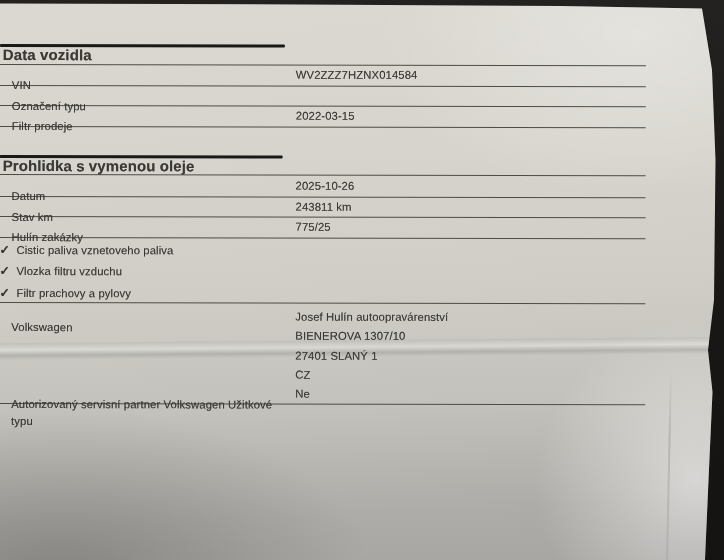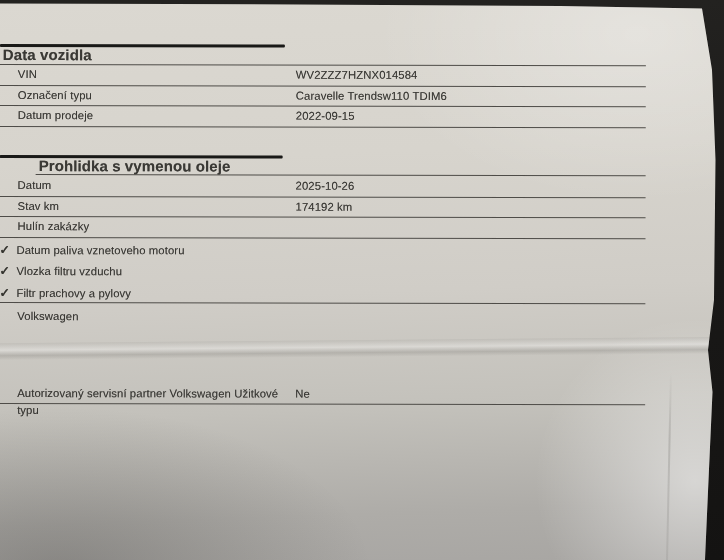--- a/index.html
+++ b/index.html
@@ -39,23 +39,23 @@
     -webkit-font-smoothing:antialiased;
   }
   .section-bar{height:3.4px;background:#191917;border-radius:1px;}
   .bar-1{margin-top:44px;width:285px;}
   .bar-2{margin-top:28.2px;width:283px;}
   .section-title{
     box-sizing:border-box;height:17.6px;line-height:16px;padding-left:3px;
     border-bottom:1.4px solid #4e4c48;
     font-size:15px;font-weight:bold;letter-spacing:0.1px;
   }
-  .title-2{height:16.6px;line-height:15px;margin-left:36px;}
+  .title-2{height:16.6px;line-height:15px;}
   .row{box-sizing:border-box;display:flex;border-bottom:1.4px solid #4e4c48;font-size:11.3px;letter-spacing:0.1px;}
-  .row .label{box-sizing:border-box;width:296px;padding-left:18px;flex:none;}
+  .row .label{box-sizing:border-box;width:296px;padding-left:12px;flex:none;margin-top:11px;}
   .row .value{flex:1;min-width:0;}
   .h206{height:20.6px;line-height:19.2px;}
   .h22{height:22px;line-height:20.6px;}
   .h20{height:20px;line-height:18.6px;}
   .h21{height:21px;line-height:19.6px;}
   .row-checks{height:65px;padding-top:2px;}
   .row-checks .label,.row-checks .check-line{line-height:21.5px;}
   .check-line{white-space:nowrap;}
   .check-icon{display:inline-block;width:17px;font-size:12.5px;font-weight:bold;color:#35342f;}
   .row-address{height:82px;border-bottom:none;padding-top:4px;}
@@ -77,52 +77,58 @@
 
       <div class="section-bar bar-1"></div>
       <div class="section-title">Data vozidla</div>
 
       <div class="row h206">
         <div class="label">VIN</div>
         <div class="value">WV2ZZZ7HZNX014584</div>
       </div>
       <div class="row h206">
         <div class="label">Označení typu</div>
-        <div class="value">Caravelle Trendsw110 TDIM6</div>
       </div>
       <div class="row h206">
-        <div class="label">Datum prodeje</div>
-        <div class="value">2022-09-15</div>
+        <div class="label">Filtr prodeje</div>
+        <div class="value">2022-03-15</div>
       </div>
 
       <div class="section-bar bar-2"></div>
       <div class="section-title title-2">Prohlidka s vymenou oleje</div>
 
       <div class="row h22">
         <div class="label">Datum</div>
         <div class="value">2025-10-26</div>
       </div>
       <div class="row h20">
         <div class="label">Stav km</div>
-        <div class="value">174192 km</div>
+        <div class="value">243811 km</div>
       </div>
       <div class="row h21">
         <div class="label">Hulín zakázky</div>
+        <div class="value">775/25</div>
       </div>
 
       <div class="row row-checks">
         <div class="value">
-          <div class="check-line"><span class="check-icon">✓</span><span>Datum paliva vznetoveho motoru</span></div>
+          <div class="check-line"><span class="check-icon">✓</span><span>Cistic paliva vznetoveho paliva</span></div>
           <div class="check-line"><span class="check-icon">✓</span><span>Vlozka filtru vzduchu</span></div>
           <div class="check-line"><span class="check-icon">✓</span><span>Filtr prachovy a pylovy</span></div>
         </div>
       </div>
 
       <div class="row row-address">
         <div class="label">Volkswagen</div>
+        <div class="value">
+          <div class="addr-line">Josef Hulín autoopravárenství</div>
+          <div class="addr-line">BIENEROVA 1307/10</div>
+          <div class="addr-line">27401 SLANÝ 1</div>
+          <div class="addr-line">CZ</div>
+        </div>
       </div>
 
       <div class="row h19">
         <div class="label">Autorizovaný servisní partner Volkswagen Užitkové typu</div>
         <div class="value">Ne</div>
       </div>
 
     </div>
   </div>
 </div>

